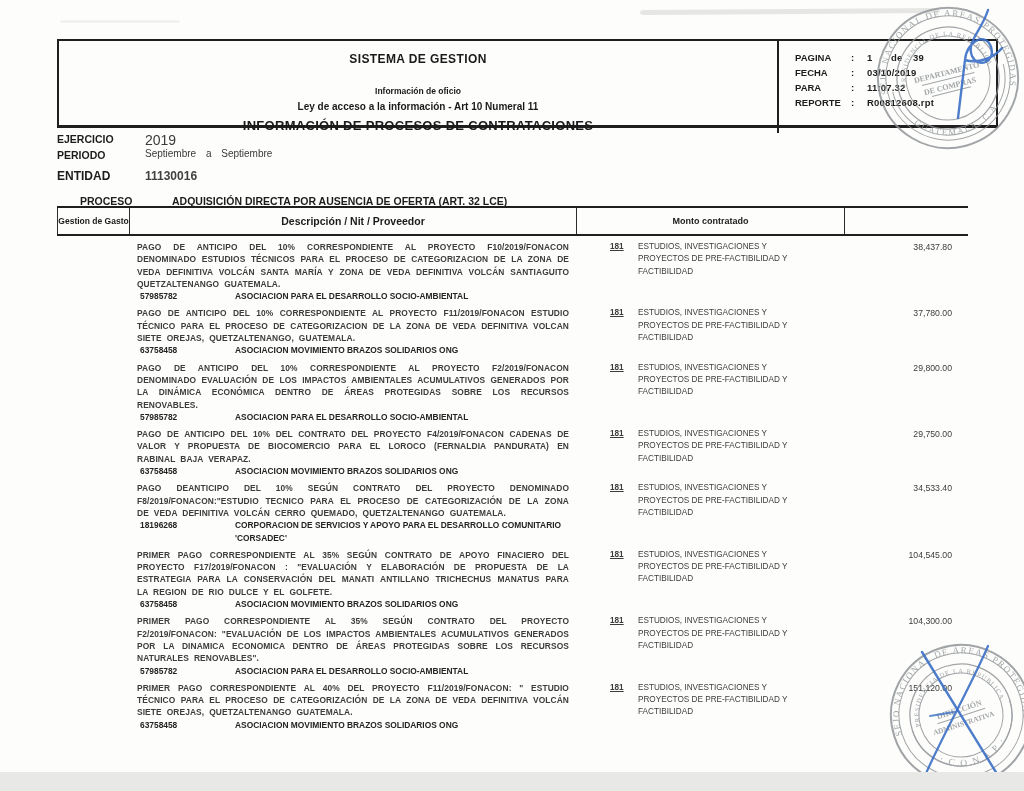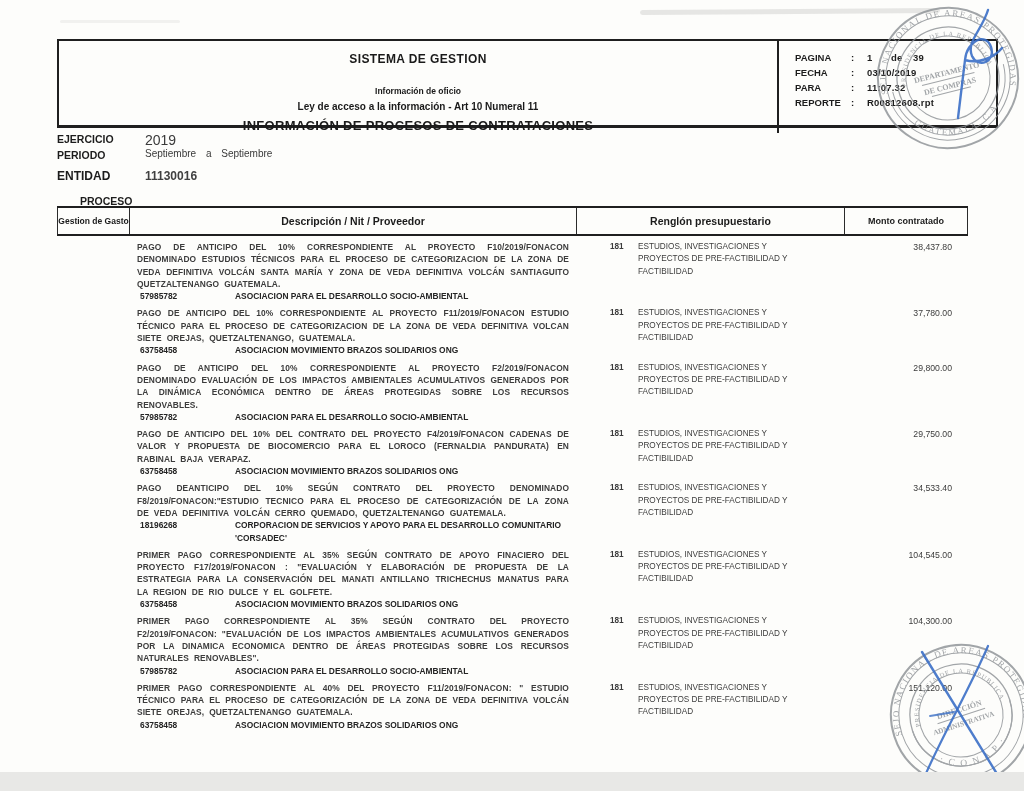--- a/index.html
+++ b/index.html
@@ -61,21 +61,21 @@
 
   .tbody { position:absolute; left:57px; top:241px; width:911px; }
   .row { display:grid; grid-template-columns:73px 447px 268px 123px; margin-bottom:5px; }
   .cell-desc { padding:0 8px 0 7px; }
   .desc { text-align:justify; font-size:8.4px; line-height:12.3px; letter-spacing:.1px;
           word-spacing:2.6px; color:#3c3c3c;font-weight:bold; }
   .nitline { display:flex; font-weight:bold; font-size:8.4px; line-height:12.3px; color:#242424; padding-left:3px; }
   .nit { width:95px; flex:none; }
   .prov { max-width:335px; }
   .cell-renglon { display:flex; padding-left:33px; font-size:8.2px; line-height:12.3px; color:#3c3c3c; align-items:flex-start; }
-  .rcode { width:28px; flex:none; font-weight:600; }
+  .rcode { width:28px; flex:none; font-weight:600;text-decoration:underline; }
   .rdesc { width:182px; }
   .cell-monto { text-align:right; padding-right:16px; font-size:8.7px; color:#3c3c3c; line-height:12px; }
 
   
   .footer-box {
     position:absolute; left:57px; top:735px; width:928px; height:17px;
     border:2px solid #1f1f1f; border-top-width:2.5px; border-bottom-width:2.5px;
     display:flex; align-items:center; justify-content:center;
     font-size:7.5px; color:#4a4a4a; letter-spacing:.2px;
   }
@@ -128,25 +128,25 @@
     </div>
   </div>
 
   <div class="fld ejercicio-l">EJERCICIO</div>
   <div class="fval ejercicio-v">2019</div>
   <div class="fld periodo-l">PERIODO</div>
   <div class="fval periodo-v">Septiembre a Septiembre</div>
   <div class="fld entidad-l">ENTIDAD</div>
   <div class="fval entidad-v">11130016</div>
   <div class="fld proceso-l">PROCESO</div>
+  <div class="fval proceso-v">ADQUISICIÓN DIRECTA POR AUSENCIA DE OFERTA (ART. 32 LCE)</div>
 
   <div class="thead">
     <div class="th th-gestion">Gestion de Gasto</div>
     <div class="th th-desc">Descripción / Nit / Proveedor</div>
-    <div class="th th-renglon">Renglón presupuestario</div>
     <div class="th th-monto">Monto contratado</div>
   </div>
 
   <div class="tbody">
     <div class="row">
       <div class="cell-gestion"></div>
       <div class="cell-desc">
         <div class="desc">PAGO DE ANTICIPO DEL 10% CORRESPONDIENTE AL PROYECTO F10/2019/FONACON DENOMINADO ESTUDIOS TÉCNICOS PARA EL PROCESO DE CATEGORIZACION DE LA ZONA DE VEDA DEFINITIVA VOLCÁN SANTA MARÍA Y ZONA DE VEDA DEFINITIVA VOLCÁN SANTIAGUITO QUETZALTENANGO GUATEMALA.</div>
         <div class="nitline">
           <span class="nit">57985782</span>

